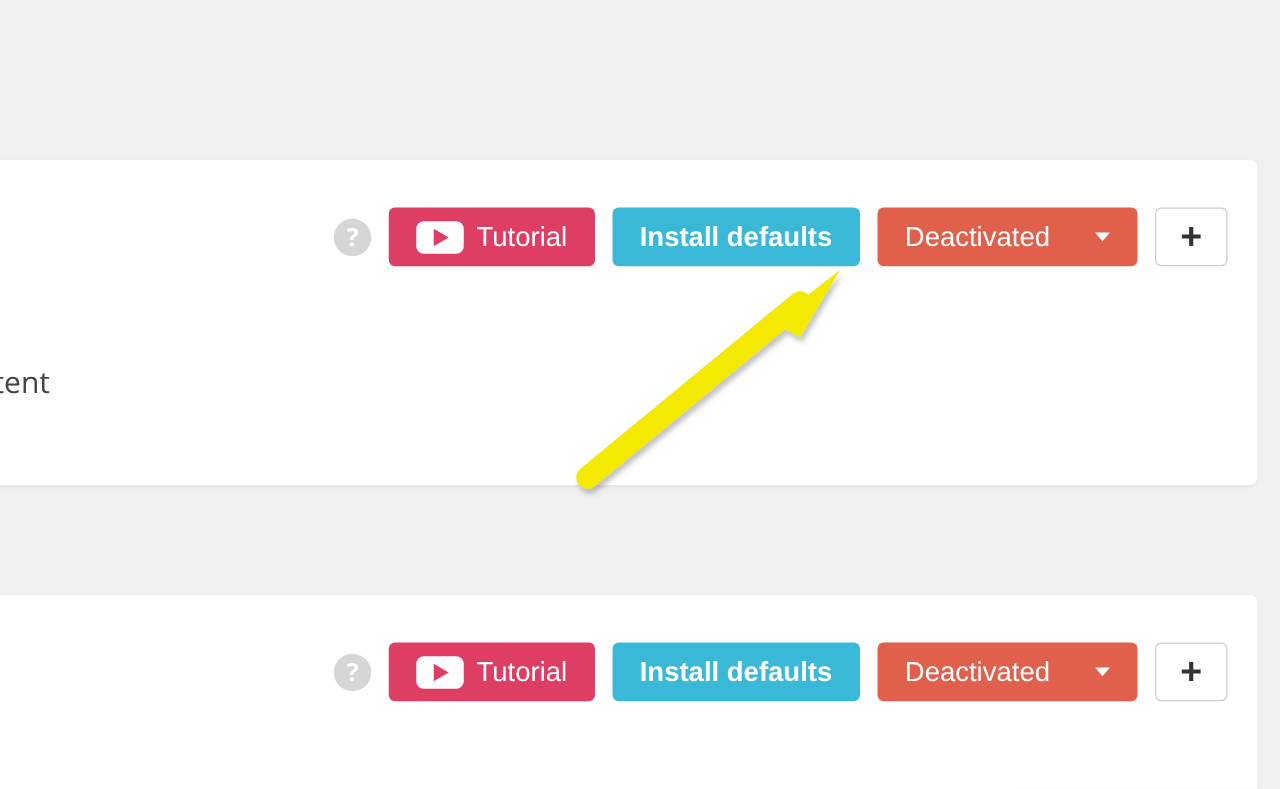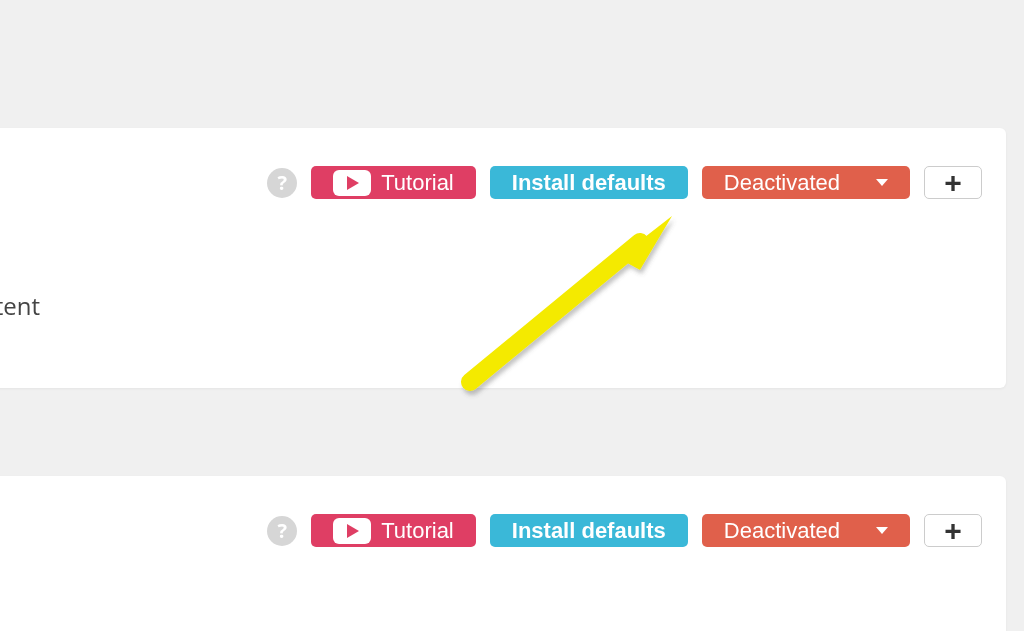--- a/index.html
+++ b/index.html
@@ -27,21 +27,21 @@
       gap: 14px;
       position: absolute;
       top: 38px;
       right: 24px;
     }
     .btn {
       display: inline-flex;
       align-items: center;
       justify-content: center;
       gap: 10px;
-      height: 33px;
+      height: 47px;
       padding: 0 22px;
       border-radius: 5px;
       border: none;
       font-size: 22px;
       font-weight: 400;
       color: #fff;
       cursor: pointer;
       white-space: nowrap;
     }
     .btn-pink { background: #df3e64; }

